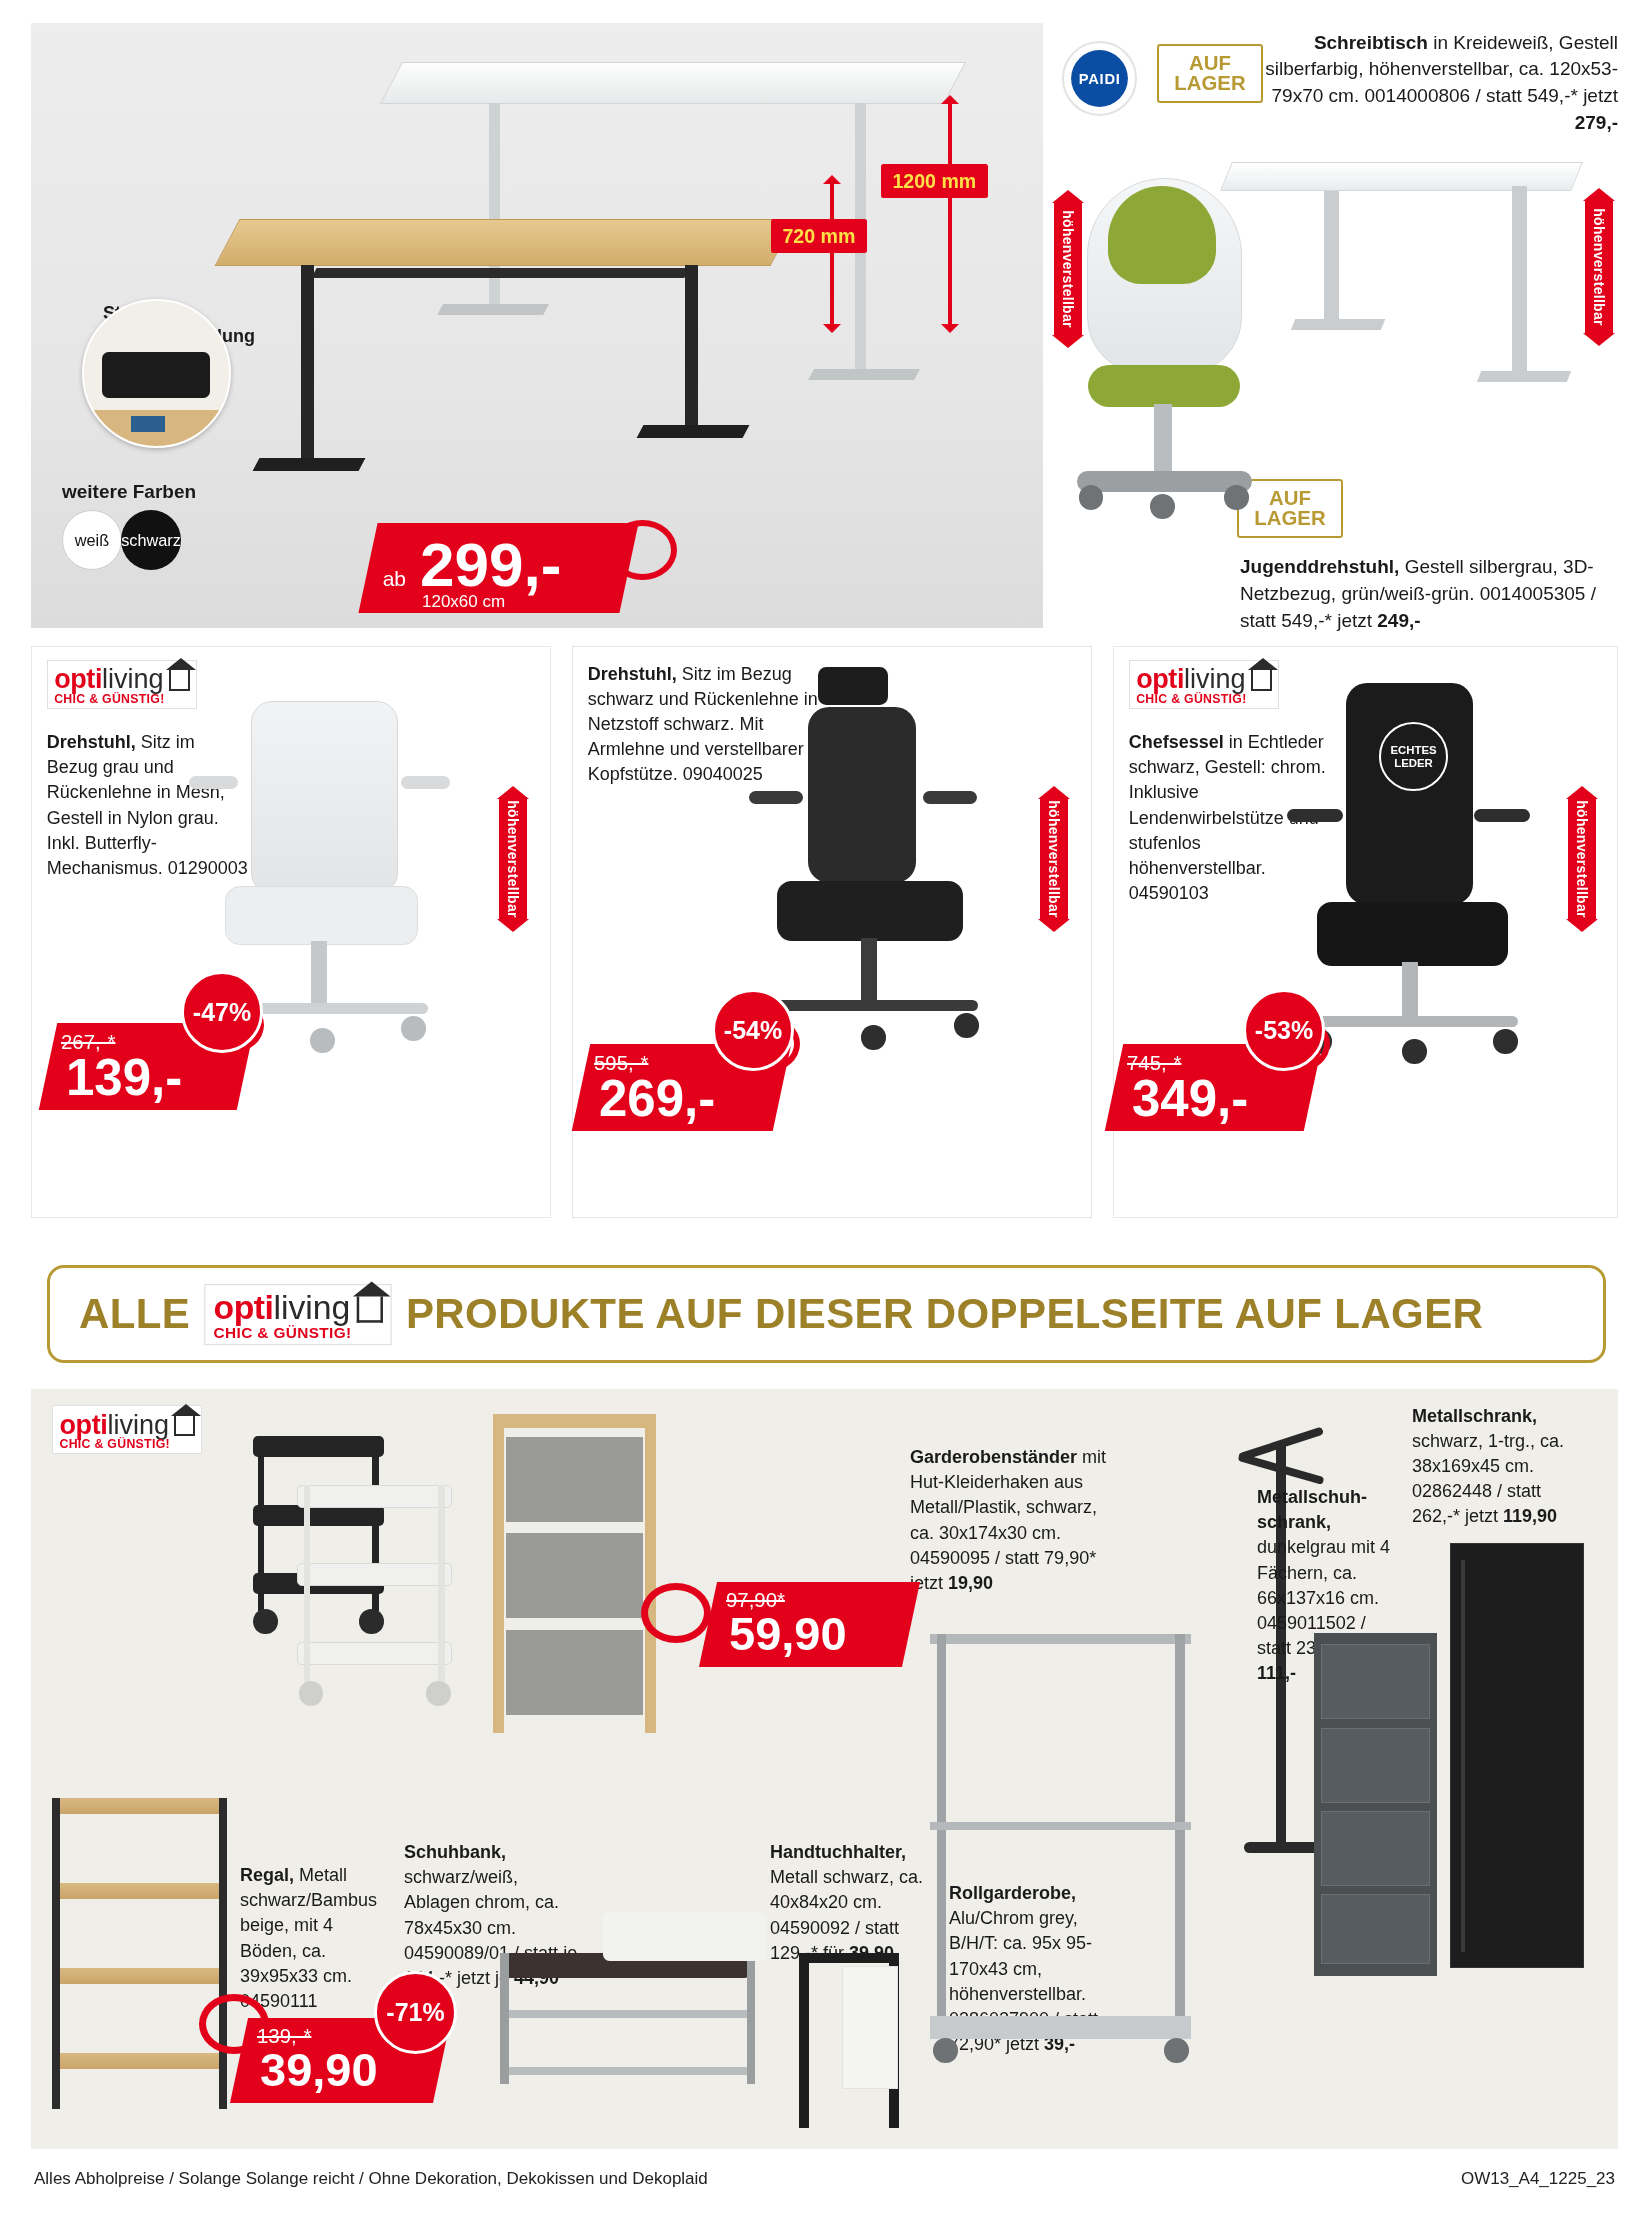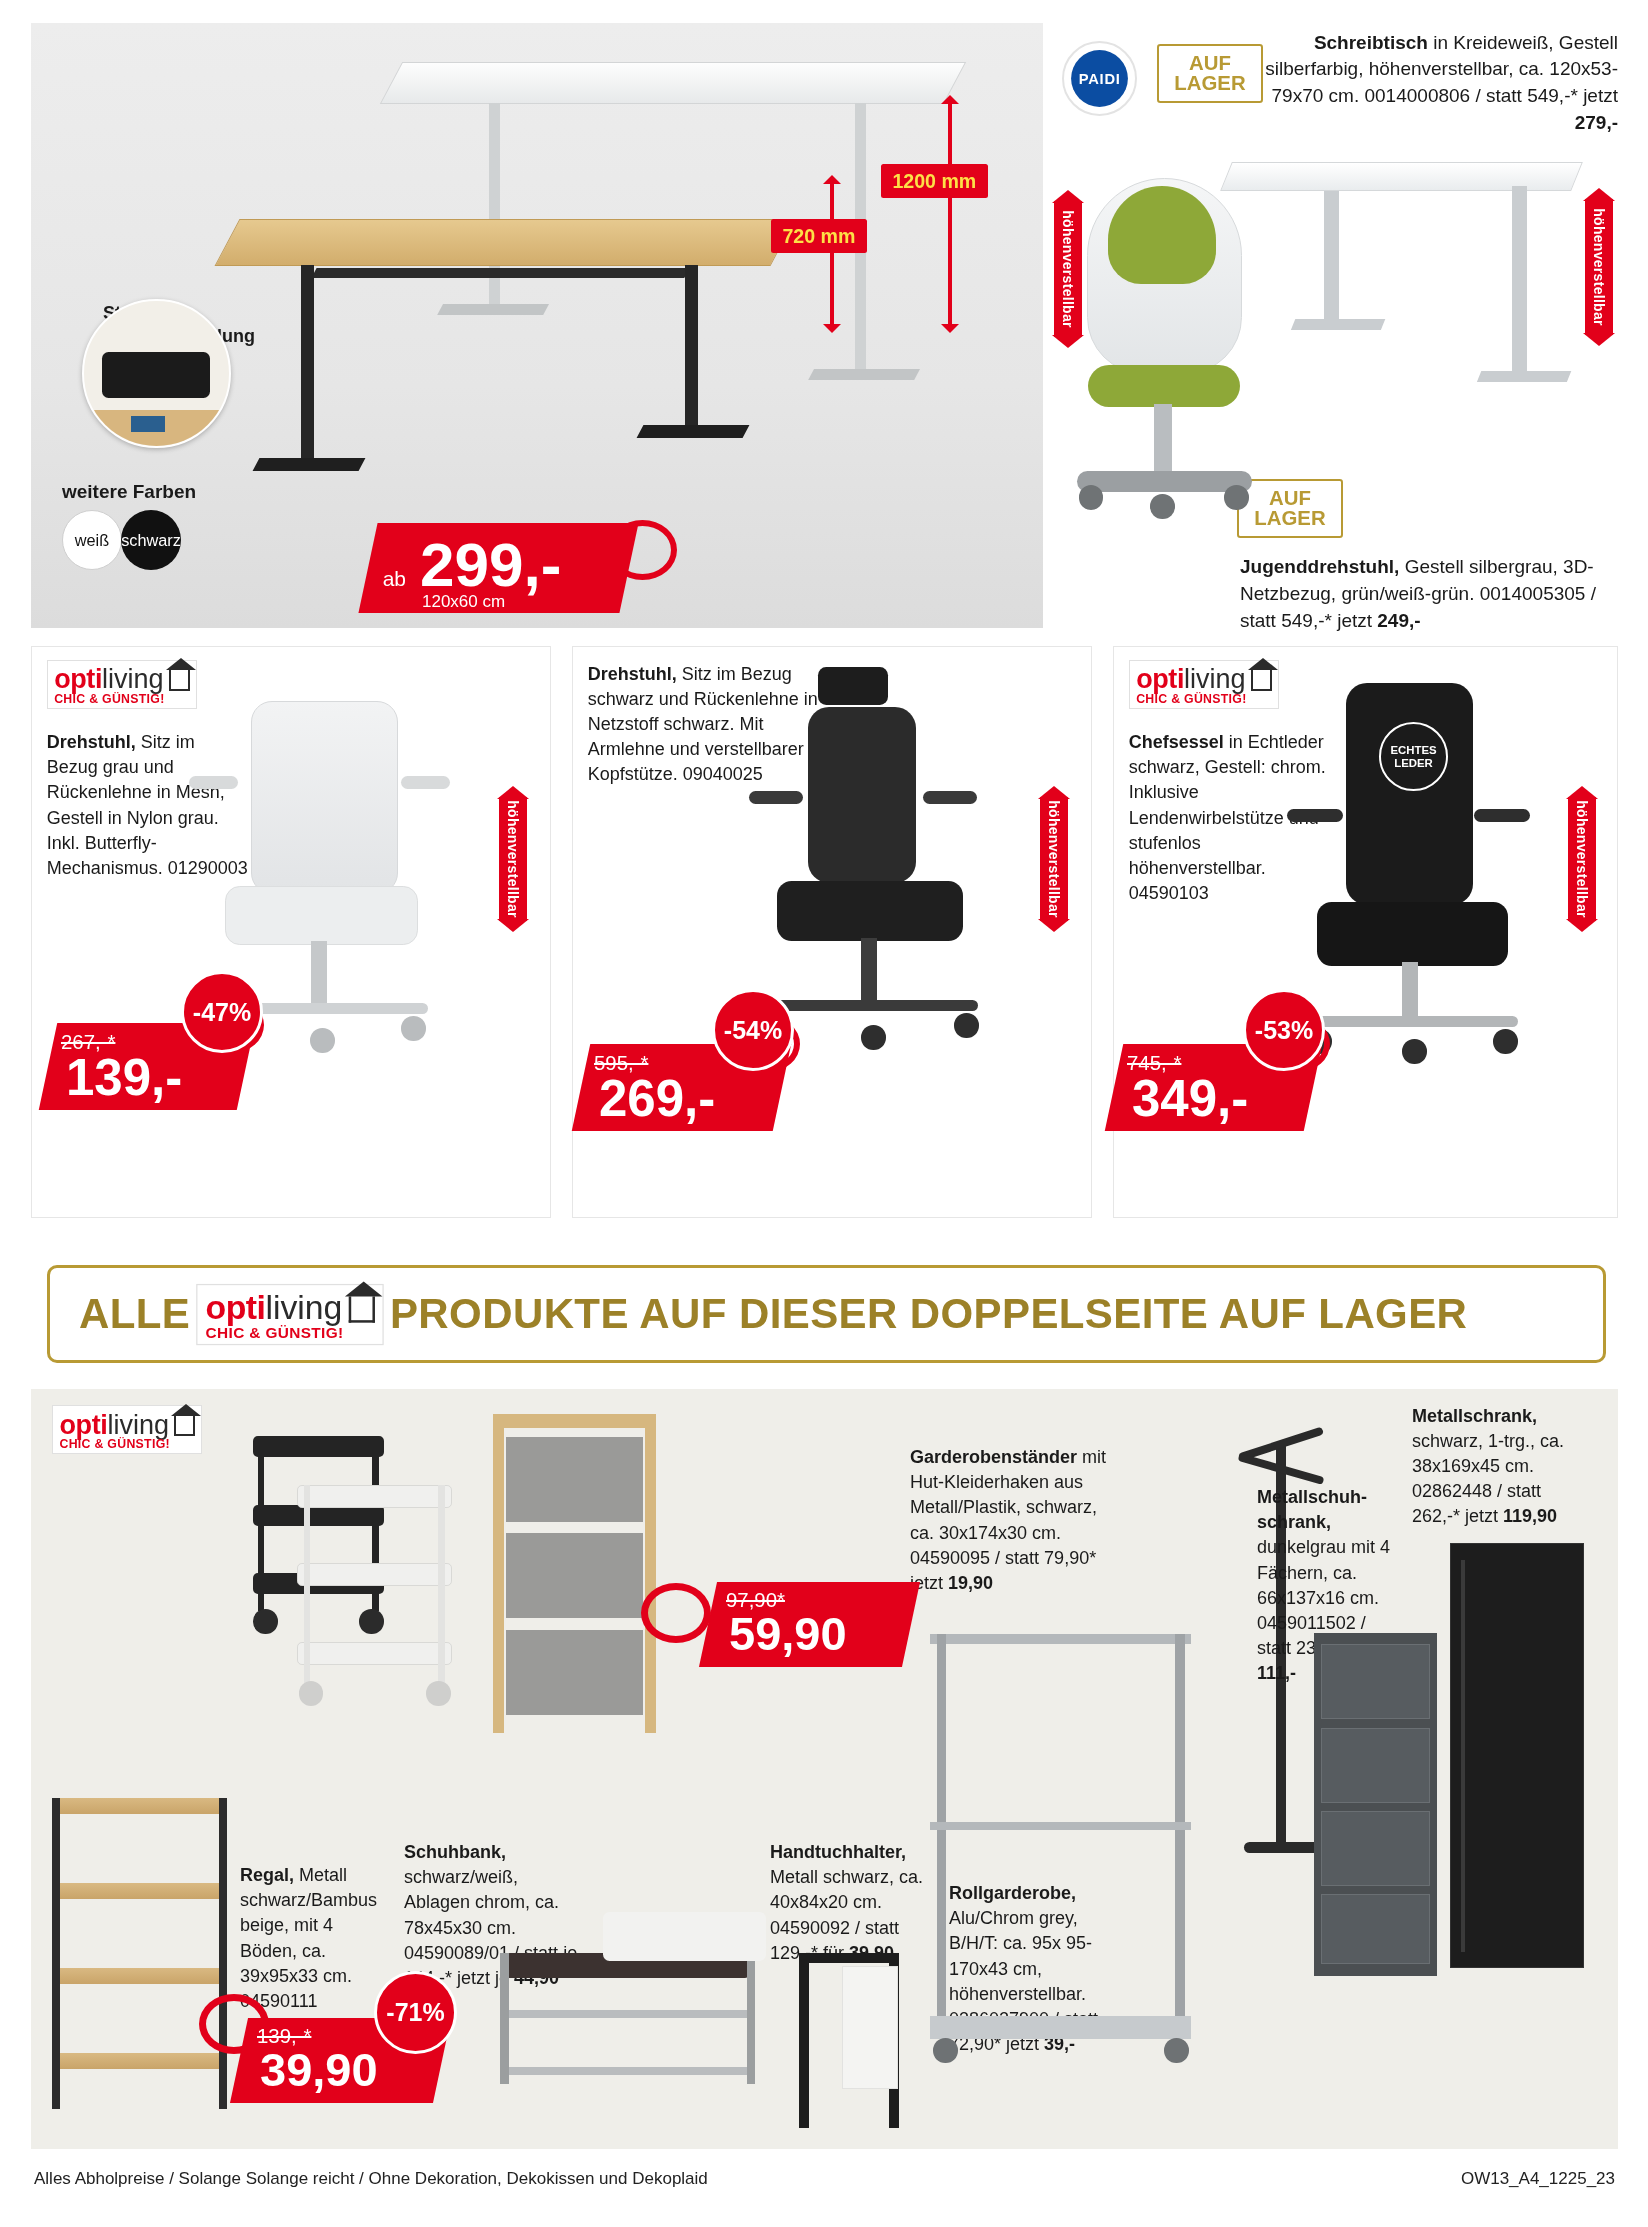--- a/index.html
+++ b/index.html
@@ -169,22 +169,22 @@
 
   
   .ch-back { position:absolute; border-radius:21px; }
   .ch-seat { position:absolute; border-radius:14.7px; }
   .ch-post { position:absolute; width:16.3px; background:#9a9ea1; }
   .ch-star { position:absolute; height:11.4px; background:#8b8f92; border-radius:5.7px; }
 
   
   #banner {
     position:absolute; left:47px; top:1265px; width:1559px; height:98px;
-    border:3.3px solid #b89a34; border-radius:10px; background:#fff;
-    display:flex; align-items:center; gap:10px; padding:0 29px;
+    border:3.3px solid #b89a34; border-radius:17px; background:#fff;
+    display:flex; align-items:center; gap:18px; padding:0 29px;
   }
   #banner .big { font-size:42px; font-weight:bold; color:#9c8128; letter-spacing:0.4px; }
 
   
   #bottom {
     position:absolute; left:31px; top:1389px; width:1587px; height:760px;
     background:#efeee9;
   }
   #bottom .desc { position:absolute; font-size:18px; line-height:1.4; }
 

